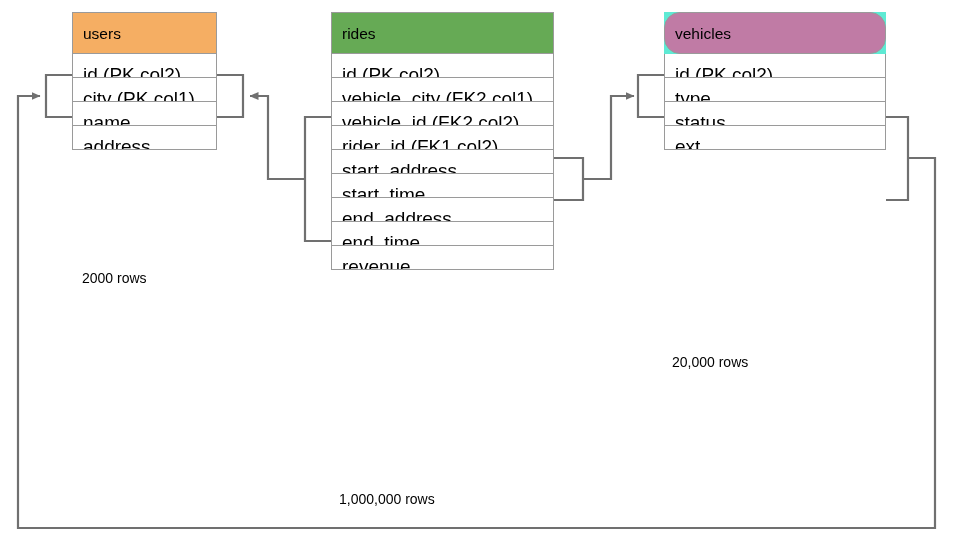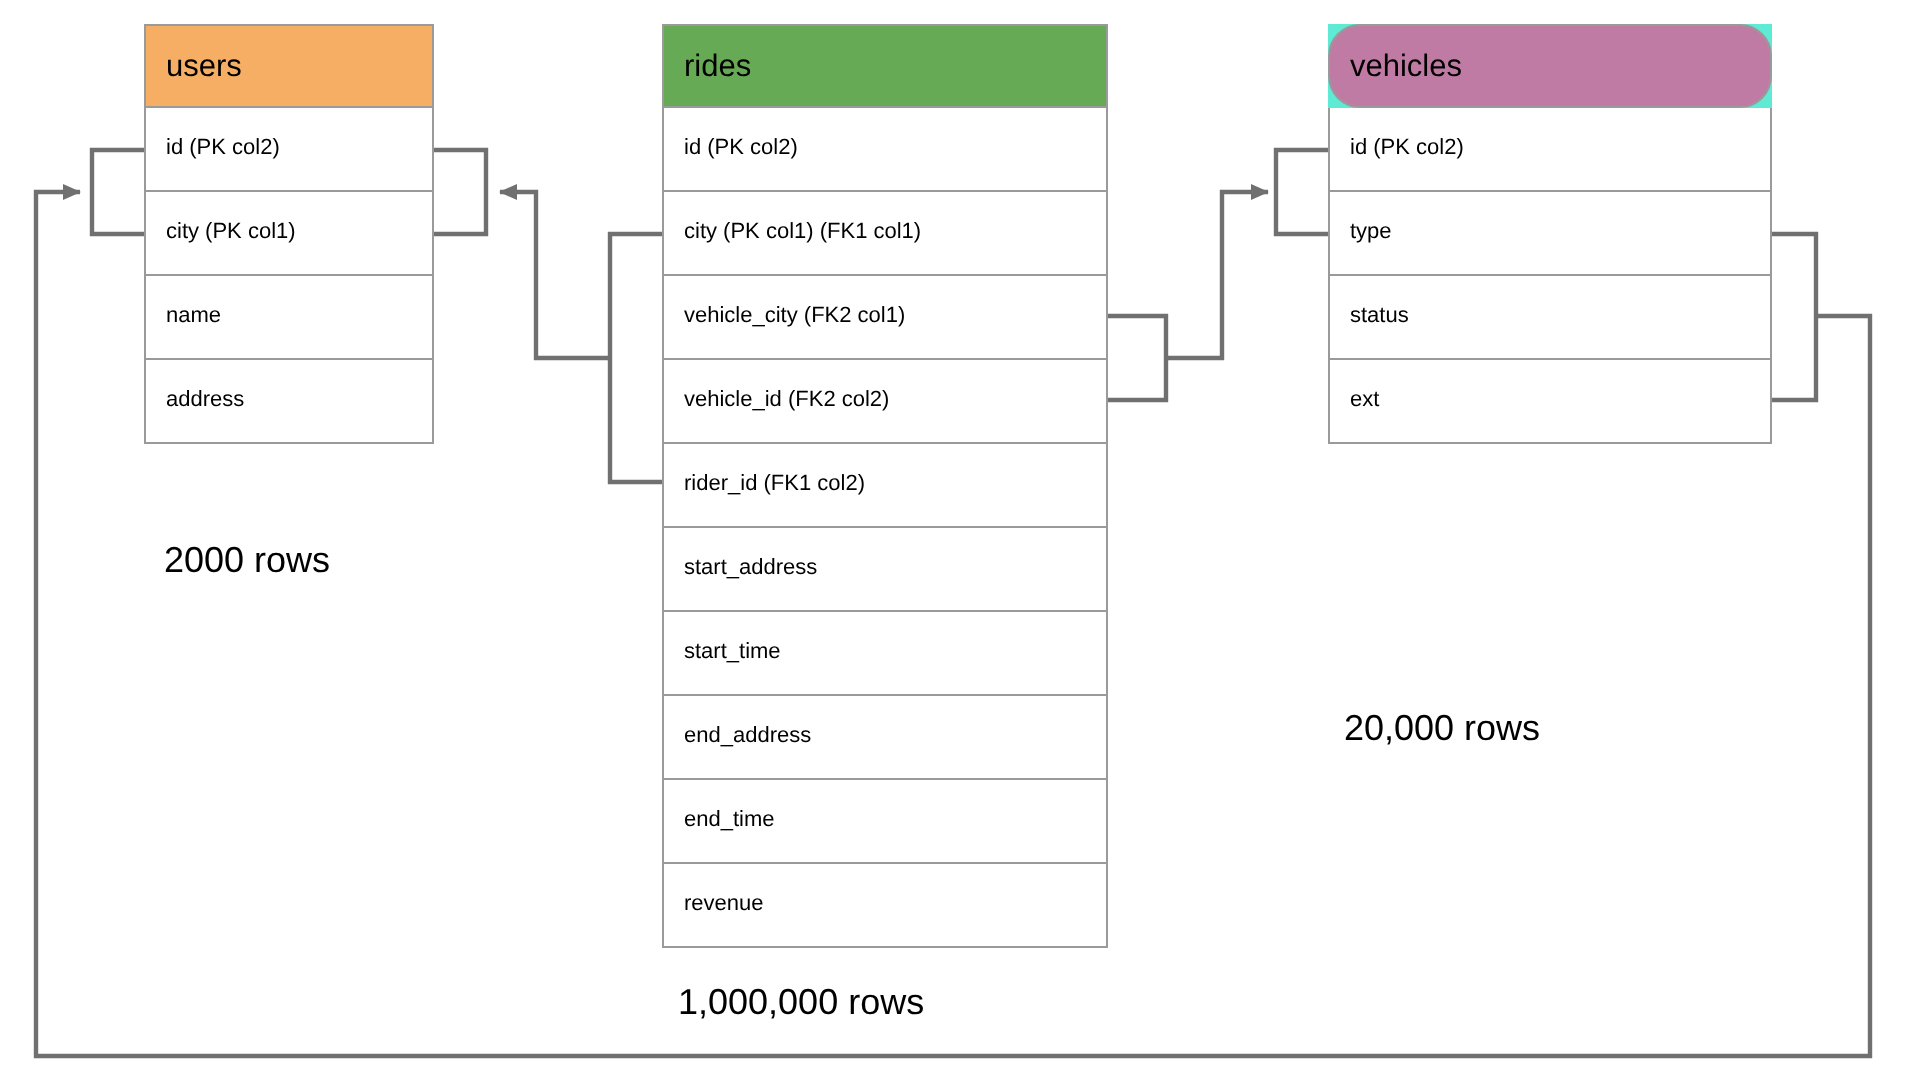--- a/index.html
+++ b/index.html
@@ -19,42 +19,42 @@
   }
   .er-table {
     position: absolute;
     box-sizing: border-box;
     background: #5eead4;
   }
   .er-row {
     box-sizing: border-box;
     border: 1px solid #9a9a9a;
     border-top: none;
-    height: 42px;
+    height: 24px;
     line-height: 41.5px;
     padding: 0 10px;
-    font-size: 11px;
+    font-size: 19px;
     color: #000000;
     white-space: nowrap;
     overflow: hidden;
     background: #ffffff;
   }
   .er-header {
     box-sizing: border-box;
     border: 1px solid #9a9a9a;
     height: 41.5px;
     line-height: 41.5px;
     padding: 0 10px;
     font-size: 15.5px;
     color: #000000;
     white-space: nowrap;
   }
   .row-count {
     position: absolute;
-    font-size: 18px;
+    font-size: 14px;
     color: #000000;
     white-space: nowrap;
   }
   #edges {
     position: absolute;
     left: 0;
     top: 0;
     width: 960px;
     height: 540px;
     pointer-events: none;
@@ -103,21 +103,20 @@
     <div class="er-row">name</div>
     <div class="er-row">address</div>
   </div>
   <div class="row-count" style="left:82px; top:270px;">2000 rows</div>
 
   <div class="er-table" style="left:331px; top:12px; width:223px;">
     <div class="er-header" style="background:#66AA55;">
       <span>rides</span>
     </div>
     <div class="er-row">id (PK col2)</div>
-    <div class="er-row">city (PK col1) (FK1 col1)</div>
     <div class="er-row">vehicle_city (FK2 col1)</div>
     <div class="er-row">vehicle_id (FK2 col2)</div>
     <div class="er-row">rider_id (FK1 col2)</div>
     <div class="er-row">start_address</div>
     <div class="er-row">start_time</div>
     <div class="er-row">end_address</div>
     <div class="er-row">end_time</div>
     <div class="er-row">revenue</div>
   </div>
   <div class="row-count" style="left:339px; top:491px;">1,000,000 rows</div>

